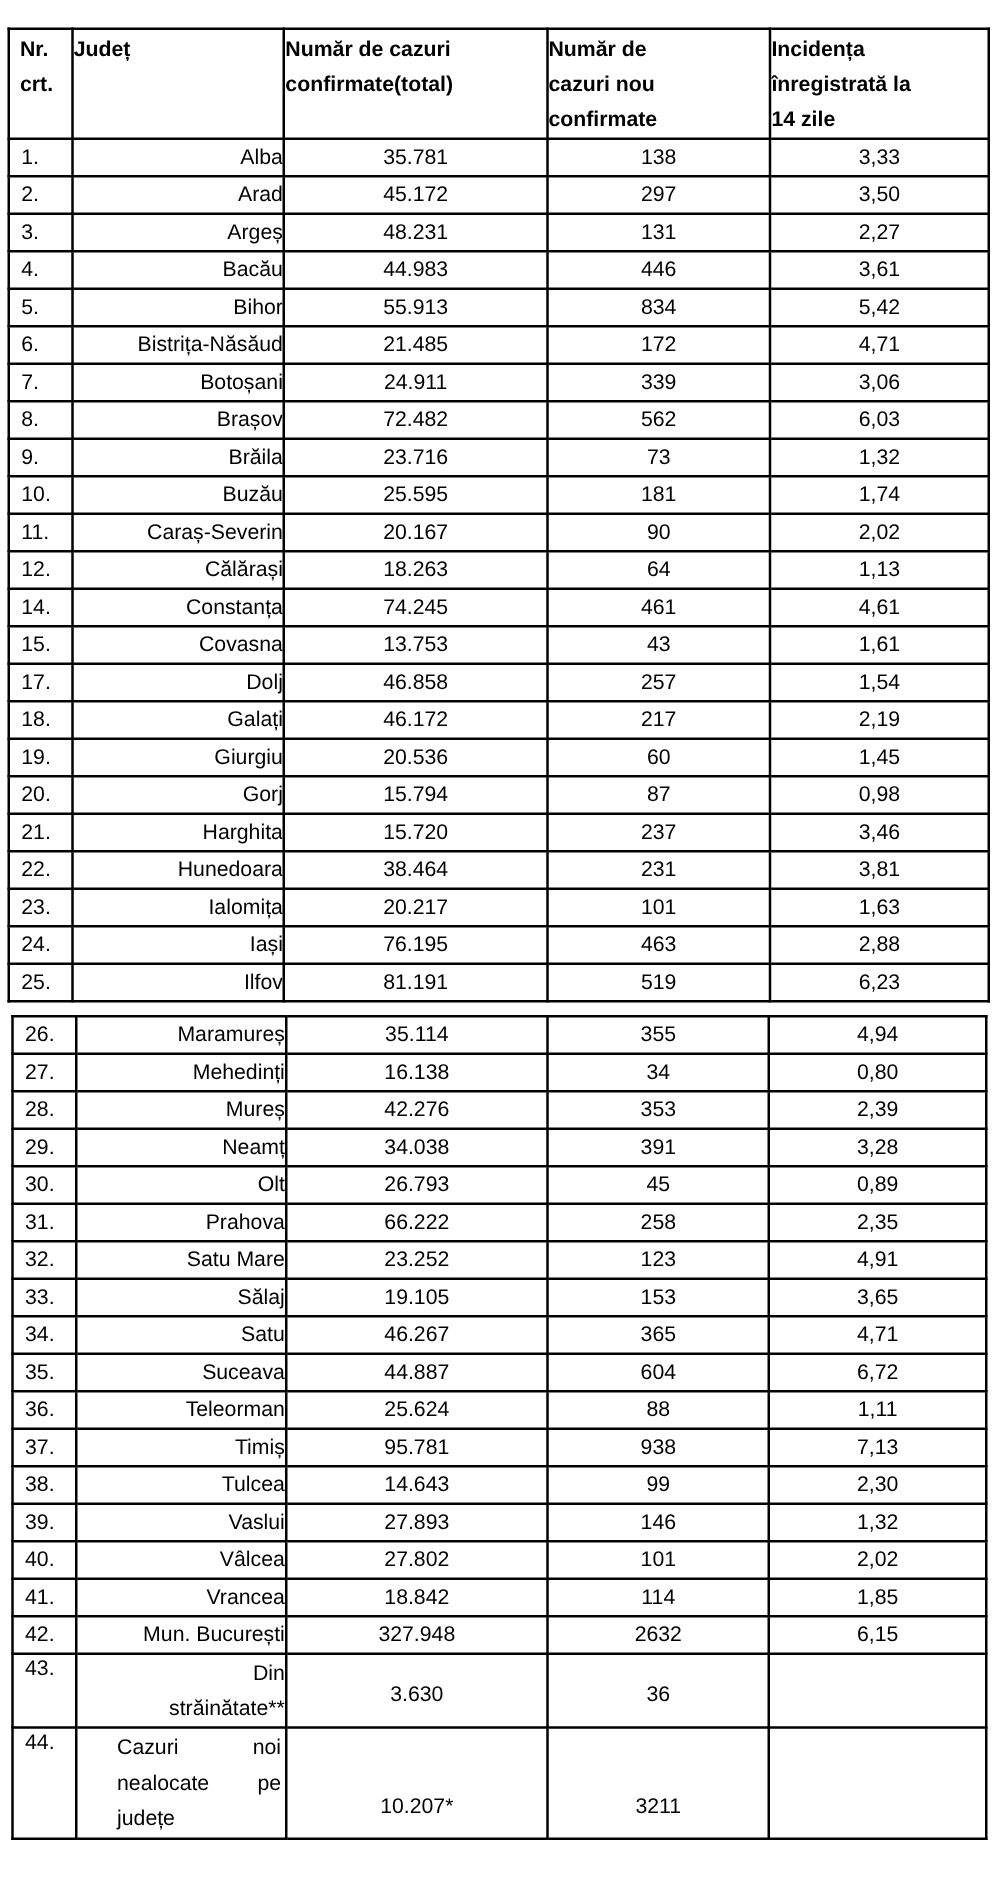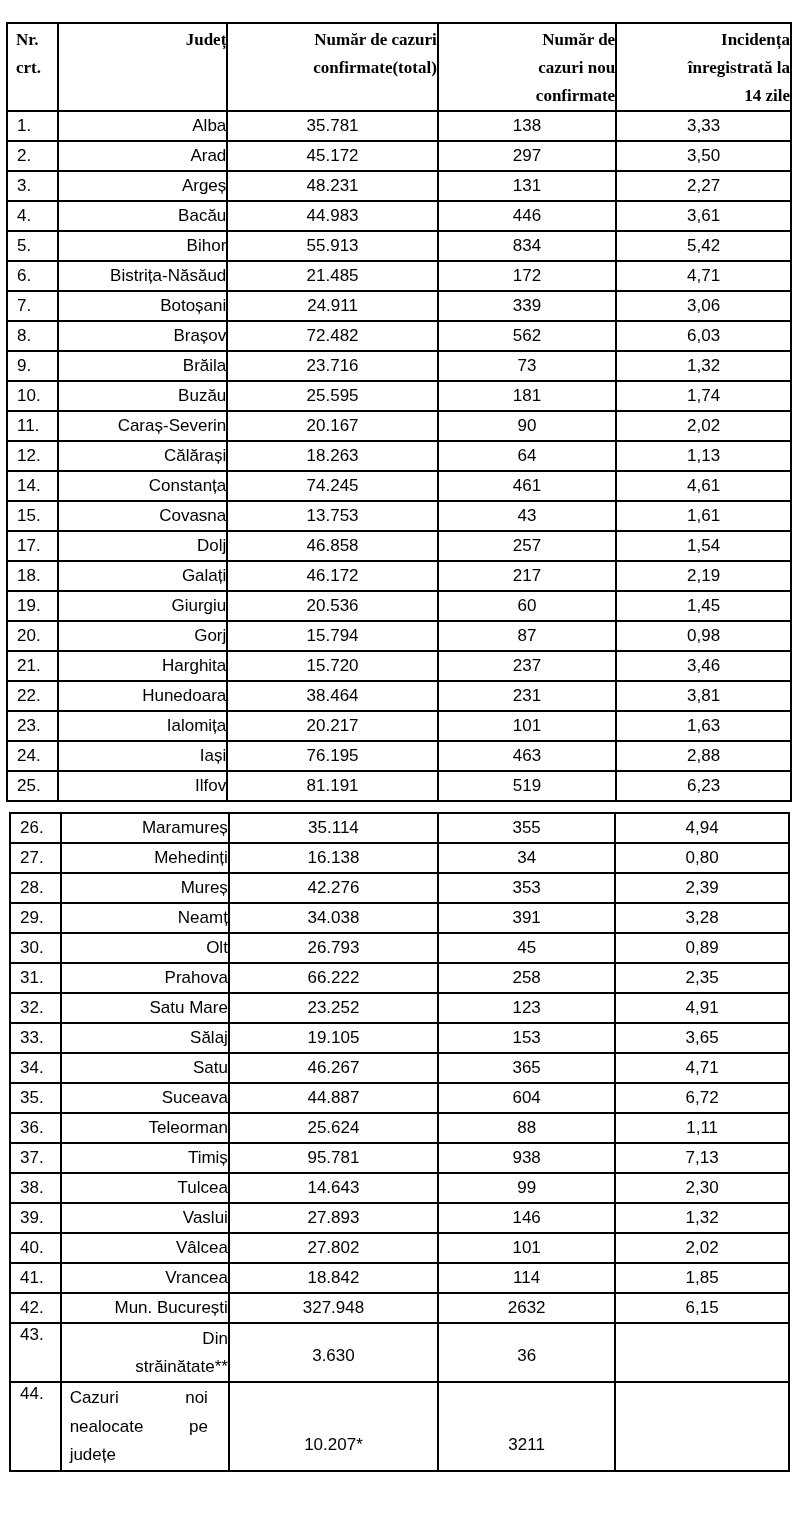--- a/index.html
+++ b/index.html
@@ -28,25 +28,25 @@
   #t2 {
     margin: 10px 0 0 9px;
     width: 781px;
   }
   th, td {
     border: 2px solid #000000;
     font-size: 17px;
     overflow: hidden;
     padding: 0;
   }
-  thead tr { height: 73px; font-family: Liberation Serif, serif; }
+  thead tr { height: 73px; }
   th {
     font-weight: bold;
     vertical-align: top;
-    text-align: right;
+    text-align: left;
     white-space: pre-line;
     line-height: 28px;
     padding-top: 2px;
   }
   th.left {
     text-align: left;
     padding-left: 8px;
   }
   tbody tr { height: 29px; }
   tbody tr.h2 { height: 57px; margin-top: 30px; }
@@ -71,22 +71,23 @@
     vertical-align: top;
     padding-top: 1px;
   }
   td.bottom {
     vertical-align: bottom;
     padding-bottom: 15px;
   }
   .jline {
     display: flex;
     justify-content: space-between;
-    padding-right: 20px;
+    padding-right: 3px;
     line-height: 28.5px;
+    margin-left: 24px;
   }
 </style>
 </head>
 <body>
 
 <div class="page">
 
   <table id="t1">
     <colgroup>
       <col style="width:6.5%">

